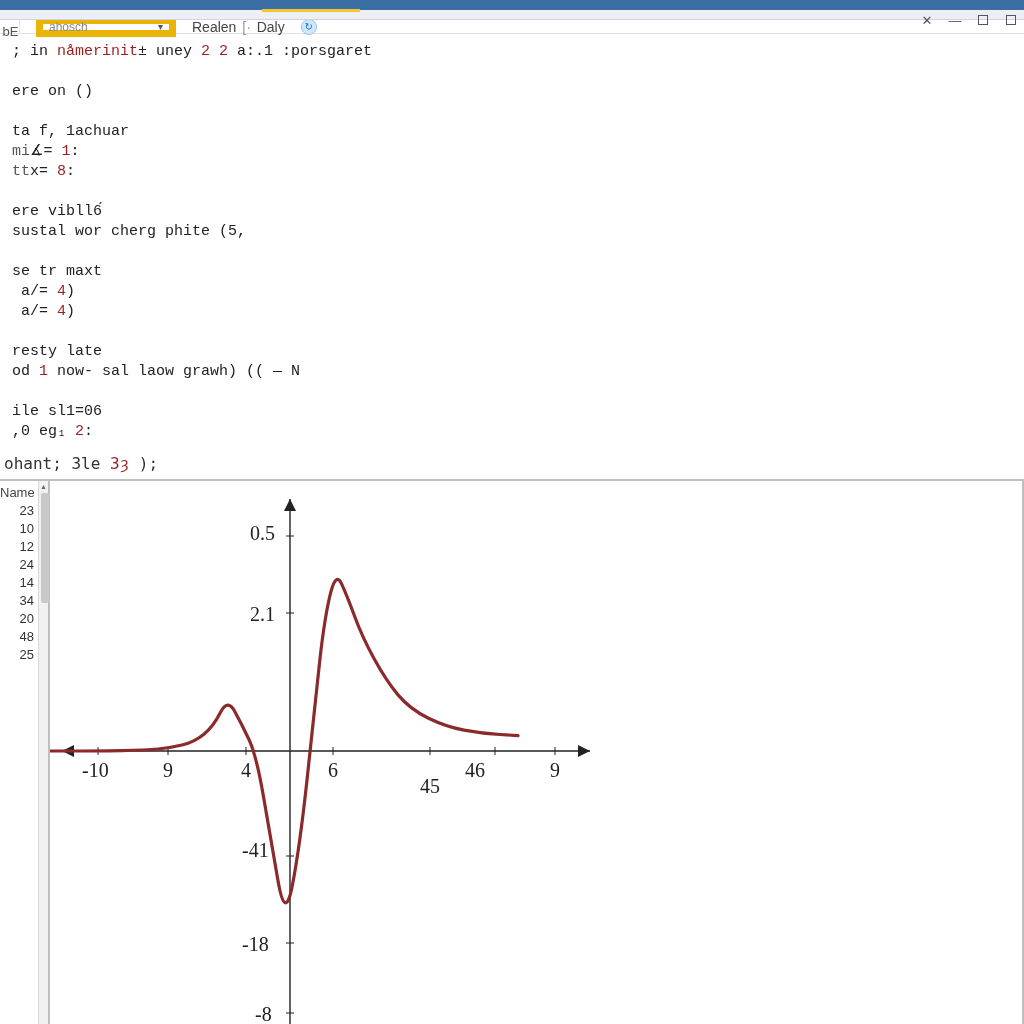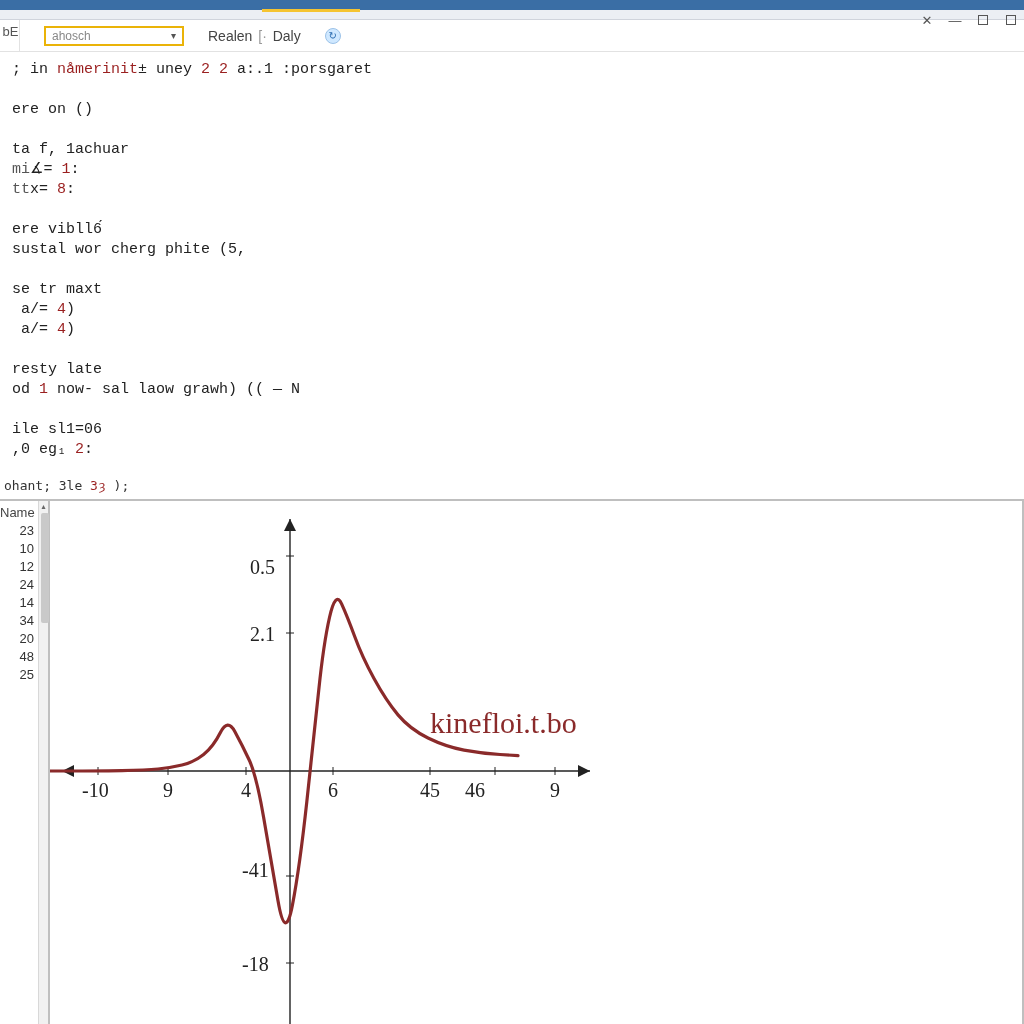--- a/index.html
+++ b/index.html
@@ -5,40 +5,40 @@
   * { box-sizing: border-box; margin: 0; padding: 0; }
   html, body { width: 1024px; height: 1024px; overflow: hidden; font-family: "Segoe UI", Arial, sans-serif; background: #fff; }
 
   
   .titlebar { height: 10px; background: #3a6ea5; }
 
   .menubar { height: 10px; background: #eceff4; border-bottom: 1px solid #d0d4dc; position: relative; }
   .menubar .hl { position: absolute; top: -1px; left: 262px; width: 98px; height: 3px; background: #f5c431; }
 
   
-  .toolbar { height: 32px; display: flex; align-items: center; gap: 24px; padding-left: 2px; font-size: 14px; color: #444; border-bottom: 1px solid #e2e2e2; }
+  .toolbar { height: 14px; display: flex; align-items: center; gap: 16px; padding-left: 2px; font-size: 14px; color: #444; border-bottom: 1px solid #e2e2e2; }
   .corner-label { width: 18px; text-align: center; font-size: 13px; color: #555; border-right: 1px solid #e2e2e2; height: 100%; line-height: 24px; }
-  .search-box { width: 140px; height: 20px; border: 2px solid #eab308; background: #fff; font-size: 12px; padding: 0 6px; color: #888; display: flex; align-items: center; justify-content: space-between; }
+  .search-box { width: 140px; height: 20px; border: 7px solid #eab308; background: #fff; font-size: 12px; padding: 0 6px; color: #888; display: flex; align-items: center; justify-content: space-between; }
   .search-box .caret { font-size: 10px; color: #555; }
   .tool-link { cursor: pointer; }
   .tool-link .pipe { color: #999; margin: 0 2px; }
   .tool-icon { width: 16px; height: 16px; border-radius: 50%; background: #cfe8ff; border: 1px solid #9cc2e8; display: inline-flex; align-items: center; justify-content: center; font-size: 10px; color: #2b6cb0; }
 
   
   .winctrls { position: absolute; top: 13px; right: 6px; display: flex; gap: 14px; }
   .winctrls span { width: 14px; height: 14px; display: inline-flex; align-items: center; justify-content: center; font-size: 13px; color: #555; cursor: pointer; }
   .winctrls .box { border: 1px solid #555; width: 10px; height: 10px; }
 
   
   .code { padding: 8px 4px 10px 12px; font-family: Consolas, "Courier New", monospace; font-size: 15px; line-height: 20px; color: #222; white-space: pre; }
   .code .kw  { color: #9a1f1f; }
   .code .num { color: #9a1f1f; font-weight: 500; }
   .code .cm  { color: #555; }
 
-  .out-line { padding: 2px 4px 6px 4px; font-family: Consolas, monospace; font-size: 13px; color: #333; margin-top: 6px; }
+  .out-line { padding: 2px 4px 6px 4px; font-family: Consolas, monospace; font-size: 16px; color: #333; }
   .out-line .num { color: #9a1f1f; }
 
   
   .lower { display: flex; height: 556px; border-top: 2px solid #bfbfbf; }
   .sidepanel { width: 50px; border-right: 2px solid #bfbfbf; background: #fff; font-size: 13px; display: flex; }
   .side-col { width: 38px; padding-top: 4px; text-align: right; }
   .side-col .hdr { font-size: 13px; color: #444; padding-right: 4px; margin-bottom: 2px; }
   .side-col .val { height: 18px; line-height: 18px; padding-right: 4px; color: #333; }
   .side-scroll { width: 12px; background: #f1f1f1; border-left: 1px solid #d8d8d8; position: relative; }
   .side-scroll .up, .side-scroll .dn { height: 12px; text-align: center; font-size: 8px; color: #666; line-height: 12px; cursor: pointer; }
@@ -158,25 +158,24 @@
       <line x1="236" y1="462" x2="244" y2="462" stroke="#222"></line>
       <line x1="236" y1="532" x2="244" y2="532" stroke="#222"></line>
 
       <path id="curvePath" fill="none" stroke="#8a2a2a" stroke-width="3.2" stroke-linecap="round" d="M 0 270 Q 48 270 72 269.56 Q 96 269.12 108 268.02 Q 120 266.92 132 264.06 Q 144 261.2 153.6 253.5 Q 163.2 245.8 170.39999999999998 231.5 Q 177.6 217.2 184.8 230.39999999999998 Q 192 243.6 199.2 259 Q 206.4 274.4 213.60000000000002 316.2 Q 220.8 358 228 399.8 Q 235.2 441.6 242.39999999999998 404.20000000000005 Q 249.6 366.8 256.8 300.8 Q 264 234.8 268.8 188.60000000000002 Q 273.6 142.4 279.6 116.00000000000001 Q 285.6 89.60000000000002 291.6 102.80000000000001 Q 297.6 116 304.8 135.8 Q 312 155.6 324 177.6 Q 336 199.6 348 213.89999999999998 Q 360 228.2 378 237 Q 396 245.8 414 249.10000000000002 Q 432 252.4 450 253.5 L 468 254.6"></path>
     </svg>
 
     <span class="tick" style="left:32px;  top:278px;">-10</span>
     <span class="tick" style="left:113px; top:278px;">9</span>
     <span class="tick" style="left:191px; top:278px;">4</span>
     <span class="tick" style="left:278px; top:278px;">6</span>
-    <span class="tick" style="left:370px; top:278px;">45</span>
+    <span class="tick" style="left:370px; top:294px;">45</span>
     <span class="tick" style="left:415px; top:278px;">46</span>
     <span class="tick" style="left:500px; top:278px;">9</span>
 
-    <span class="tick" style="left:200px; top:55px;">0.5</span>
+    <span class="tick" style="left:200px; top:41px;">0.5</span>
     <span class="tick" style="left:200px; top:122px;">2.1</span>
     <span class="tick" style="left:192px; top:358px;">-41</span>
     <span class="tick" style="left:192px; top:452px;">-18</span>
     <span class="tick" style="left:205px; top:522px;">-8</span>
 
-    <span class="annot" style="left:380px; top:205px;">kinefloi.t.bo</span>
   </div>
 </div>
 
 </body></html>

